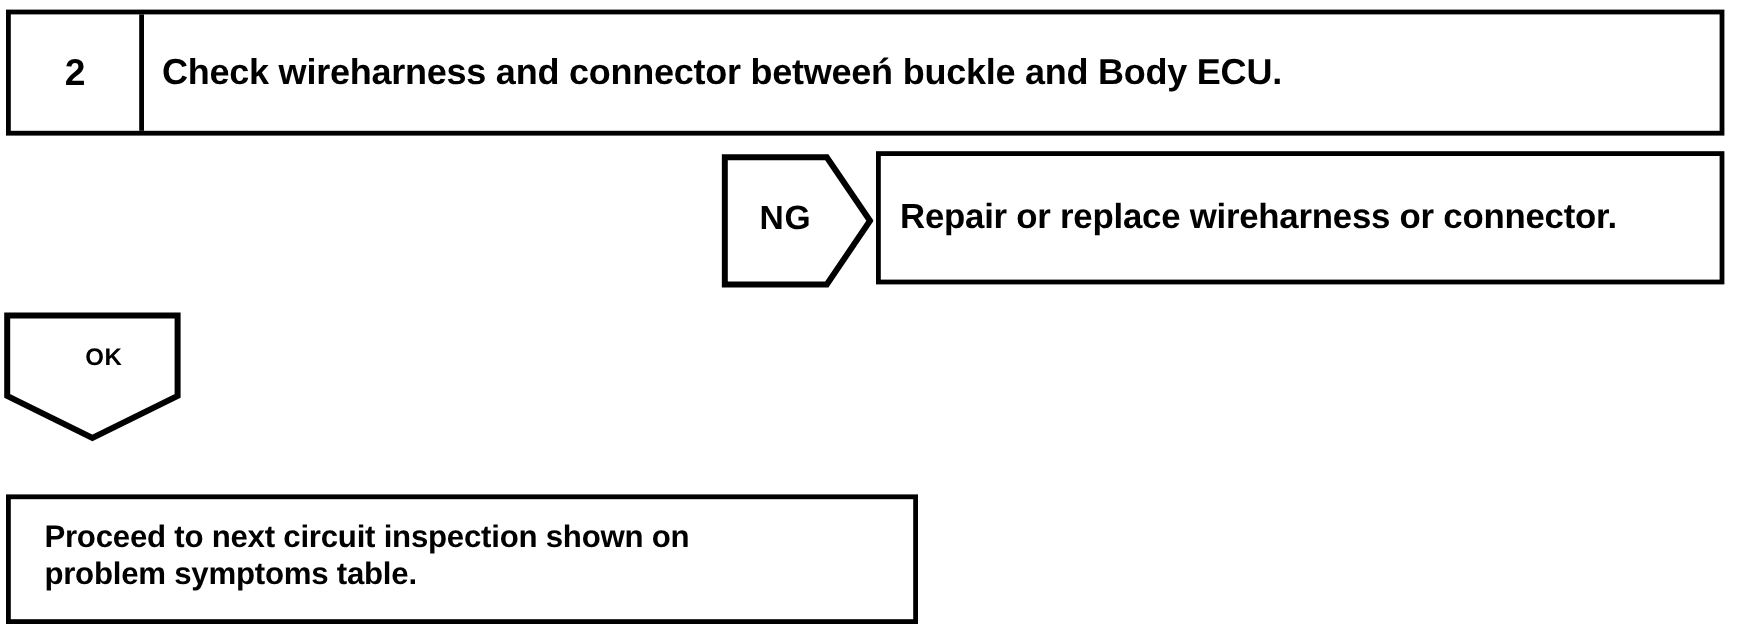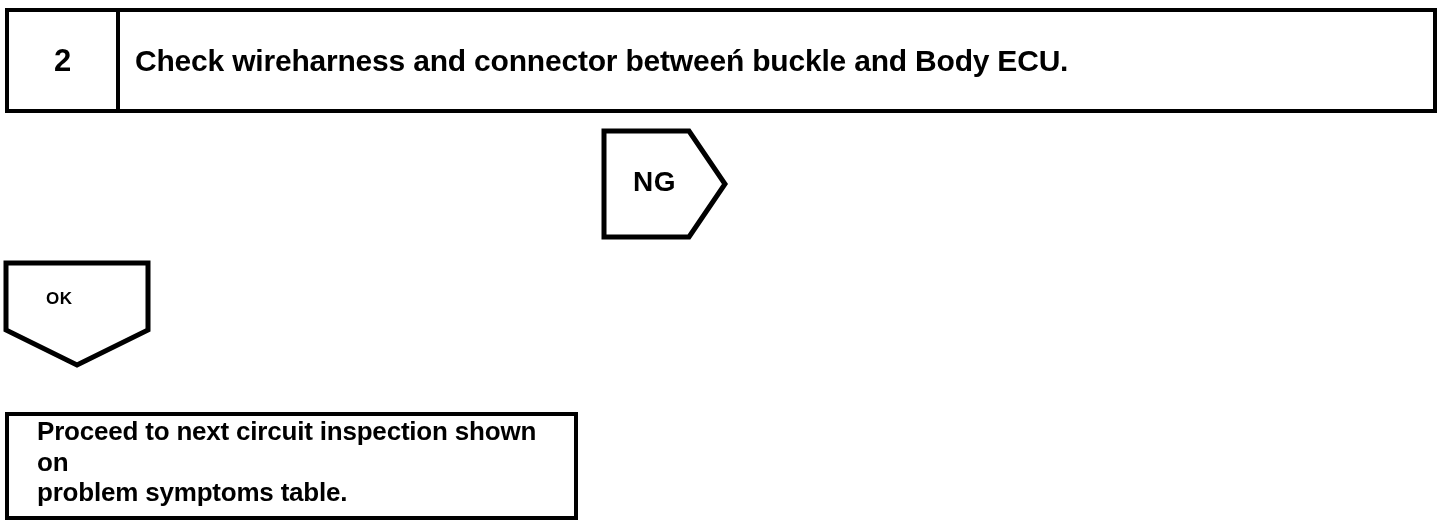--- a/index.html
+++ b/index.html
@@ -85,25 +85,26 @@
     font-size: 29px;
     font-weight: bold;
     letter-spacing: -0.2px;
     line-height: 1.06;
     white-space: nowrap;
   }
 
   #proceed-box {
     left: 5px;
     top: 412px;
-    width: 573px;
+    width: 760px;
     height: 108px;
     padding-left: 28px;
     padding-right: 10px;
     align-items: flex-start;
+    padding-top: 16px;
   }
   .proceed-text {
     font-size: 26px;
     font-weight: bold;
     letter-spacing: -0.2px;
     line-height: 1.18;
     white-space: pre-line;
   }
 
   
@@ -137,23 +138,23 @@
 
   #ok-arrow { left: 3px; top: 260px; }
   #ok-label {
     left: 3px;
     top: 260px;
     width: 145px;
     height: 76px;
     display: flex;
     align-items: center;
     justify-content: flex-start;
-    padding-left: 43px;
+    padding-left: 68px;
     box-sizing: border-box;
-    font-size: 17px;
+    font-size: 20px;
   }
 </style>
 </head>
 <body>
 
 <div id="page">
 
   <div class="step-row">
     <div class="step-num-cell">
       <span class="step-num">2</span>
@@ -163,20 +164,23 @@
     </div>
   </div>
 
   <div class="arrow-shape" id="ng-arrow">
     <svg width="127" height="112" viewBox="0 0 127 112">
       <polygon points="3,3 88,3 124,56 88,109 3,109" fill="#ffffff" stroke="#000000" stroke-width="5" stroke-linejoin="miter"></polygon>
     </svg>
   </div>
   <div class="arrow-label" id="ng-label">NG</div>
 
+  <div class="result-box" id="repair-box">
+    <span class="result-text">Repair or replace wireharness or connector.</span>
+  </div>
 
   <div class="arrow-shape" id="ok-arrow">
     <svg width="148" height="110" viewBox="0 0 148 110">
       <polygon points="3,3 145,3 145,70 74,105 3,70" fill="#ffffff" stroke="#000000" stroke-width="5" stroke-linejoin="miter"></polygon>
     </svg>
   </div>
   <div class="arrow-label" id="ok-label">OK</div>
 
   <div class="result-box" id="proceed-box">
     <span class="proceed-text">Proceed to next circuit inspection shown on

